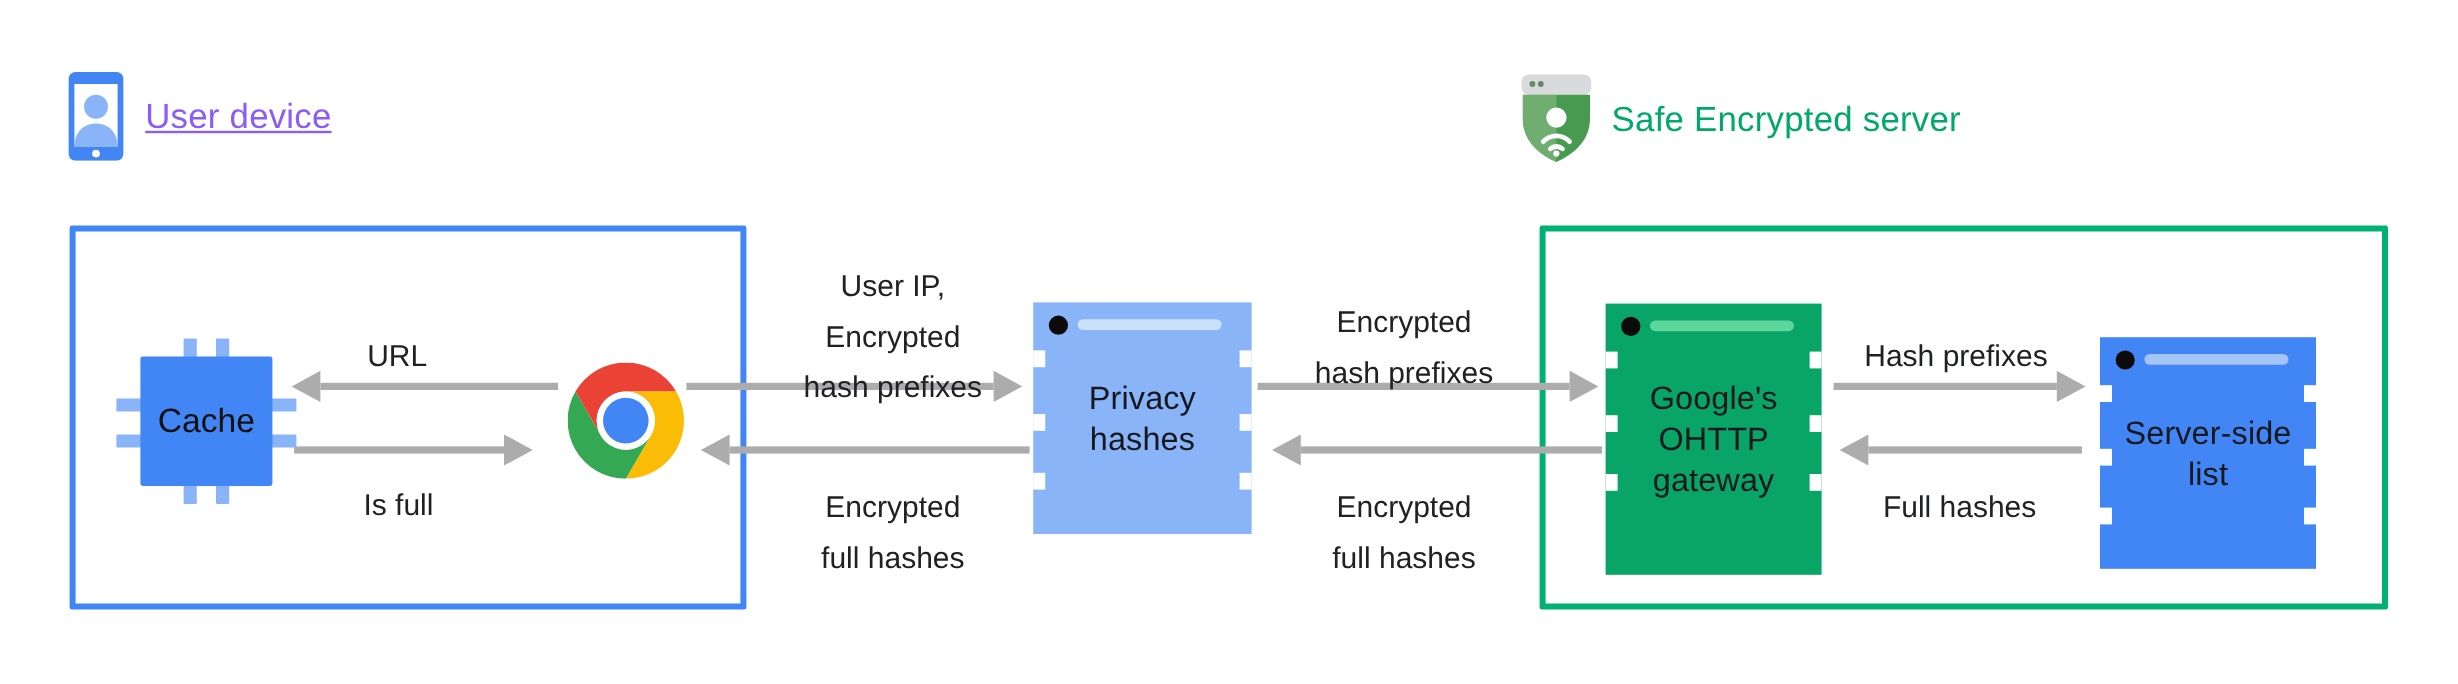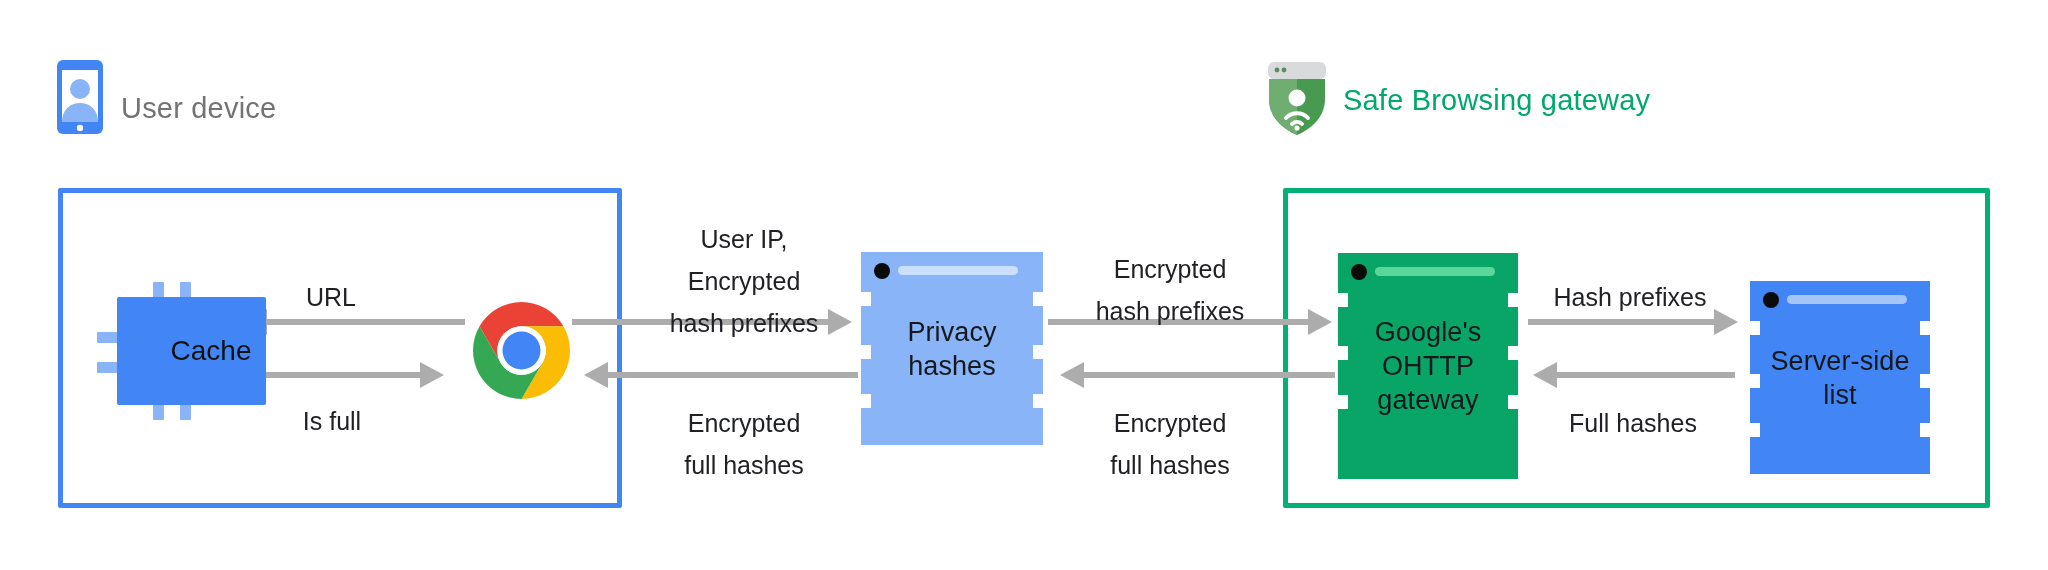--- a/index.html
+++ b/index.html
@@ -1,37 +1,37 @@
 <!DOCTYPE html>
 <html><head>
 <meta charset="utf-8">
 <style>
   html,body{margin:0;padding:0;background:#fff;}
   .stage{position:relative;width:2048px;height:570px;background:#fff;overflow:hidden;
          font-family:"Liberation Sans","DejaVu Sans",sans-serif;color:#202124;}
 
   
   .hdr-label{position:absolute;font-size:29px;font-weight:500;letter-spacing:.2px;}
-  .hdr-user{left:121px;top:92px;color:#737373;}
+  .hdr-user{left:121px;top:82px;color:#8b5cf6;text-decoration:underline;}
   .hdr-sb{left:1343px;top:84px;color:#00A86B;}
   .icon-abs{position:absolute;}
 
   
   .group{position:absolute;top:188px;height:310px;background:#fff;border-radius:2px;z-index:1;}
   .group.blue{left:58px;width:554px;border:5px solid #4285F4;}
   .group.green{left:1283px;width:697px;border:5px solid #00B173;}
 
   
   .chip{position:absolute;left:97px;top:282px;width:150px;height:138px;z-index:4;}
   .chip .pin{position:absolute;background:#8AB4F8;z-index:0;border-radius:1px;}
   .pin.v{width:11px;height:22px;}
   .pin.h{height:11px;width:26px;}
   .chip .body{position:absolute;left:20px;top:15px;width:110px;height:108px;background:#4285F4;
               border-radius:2px;z-index:1;display:flex;align-items:center;justify-content:center;
-              font-size:28px;font-weight:500;color:#111;padding-left:39px;}
+              font-size:28px;font-weight:500;color:#111;}
 
   
   .server{position:absolute;z-index:4;display:flex;align-items:center;justify-content:center;
           text-align:center;font-size:27px;font-weight:500;line-height:34px;color:#15181c;
           white-space:pre-line;letter-spacing:.1px;}
   .server .dot{position:absolute;left:13px;top:11px;width:16px;height:16px;border-radius:50%;background:#0b0b0b;}
   .server .bar{position:absolute;left:37px;top:14px;width:120px;height:9px;border-radius:5px;}
   .server .notch{position:absolute;width:10px;height:14px;background:#fff;}
   .notch.l{left:0;} .notch.r{right:0;}
   .nt1{top:40px;} .nt2{top:93px;} .nt3{top:142px;}
@@ -83,21 +83,21 @@
       <clipPath id="shl">
           <rect x="2" y="21" width="28" height="60"></rect>
         </clipPath>
       <path d="M2 21 H58 V41 C58 58 46 70 30 77 C14 70 2 58 2 41 Z" fill="#6FAD71" clip-path="url(#shl)"></path>
       <circle cx="30" cy="40" r="8.5" fill="#ffffff"></circle>
       <path d="M19 60 a15 15 0 0 1 22 0" stroke="#ffffff" stroke-width="4" fill="none" stroke-linecap="round"></path>
       <path d="M25 66 a7.5 7.5 0 0 1 10 0" stroke="#ffffff" stroke-width="4" fill="none" stroke-linecap="round"></path>
       <circle cx="30" cy="70" r="2.6" fill="#ffffff"></circle>
     </svg>
   </div>
-  <div class="hdr-label hdr-sb">Safe Browsing gateway</div>
+  <div class="hdr-label hdr-sb">Safe Encrypted server</div>
 
   <div class="group blue"></div>
   <div class="group green"></div>
 
   <div class="chip">
     <div class="pin v" style="left:56px;top:0;"></div>
     <div class="pin v" style="left:83px;top:0;"></div>
     <div class="pin v" style="left:56px;bottom:0;"></div>
     <div class="pin v" style="left:83px;bottom:0;"></div>
     <div class="pin h" style="left:0;top:50px;"></div>

